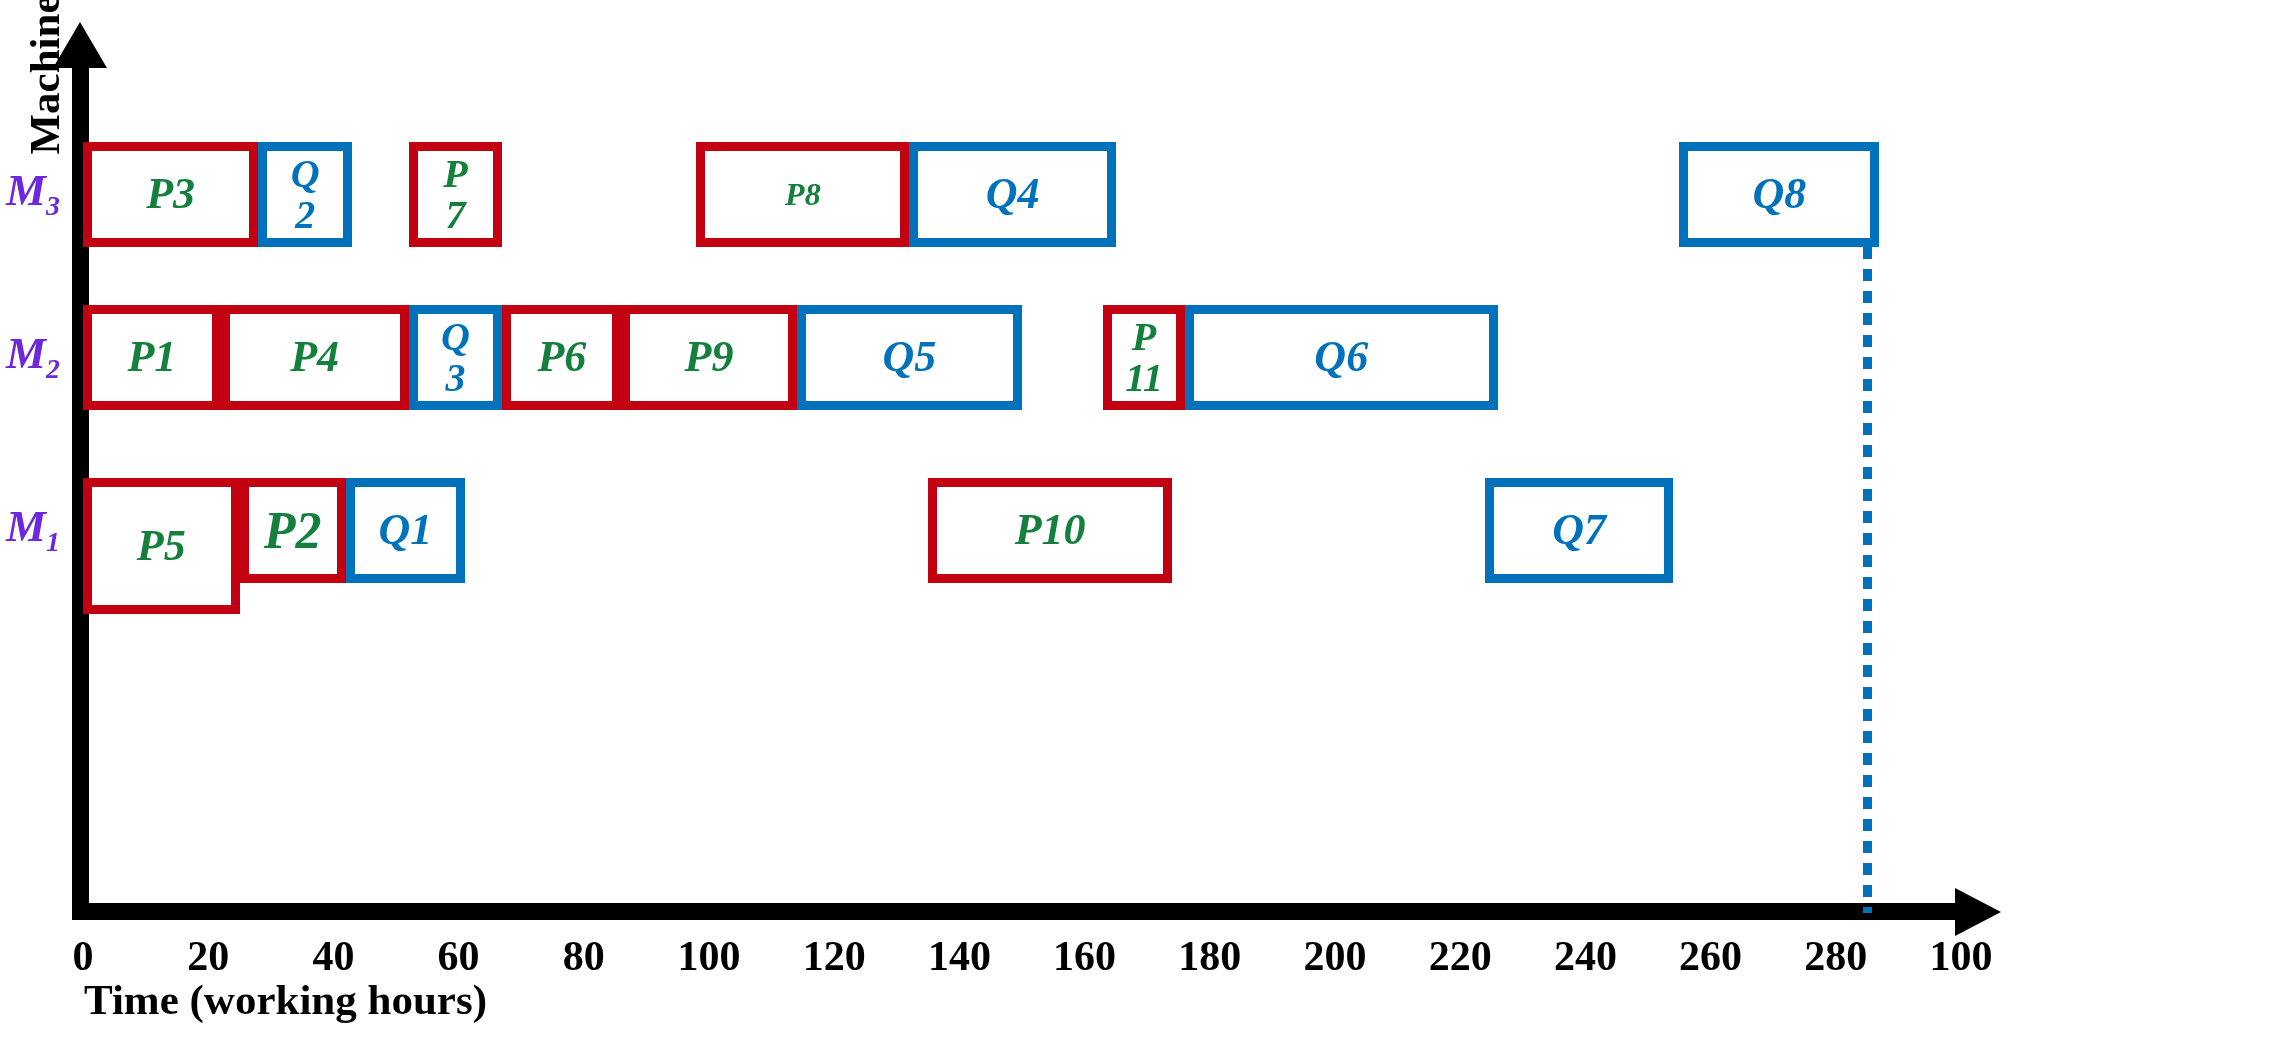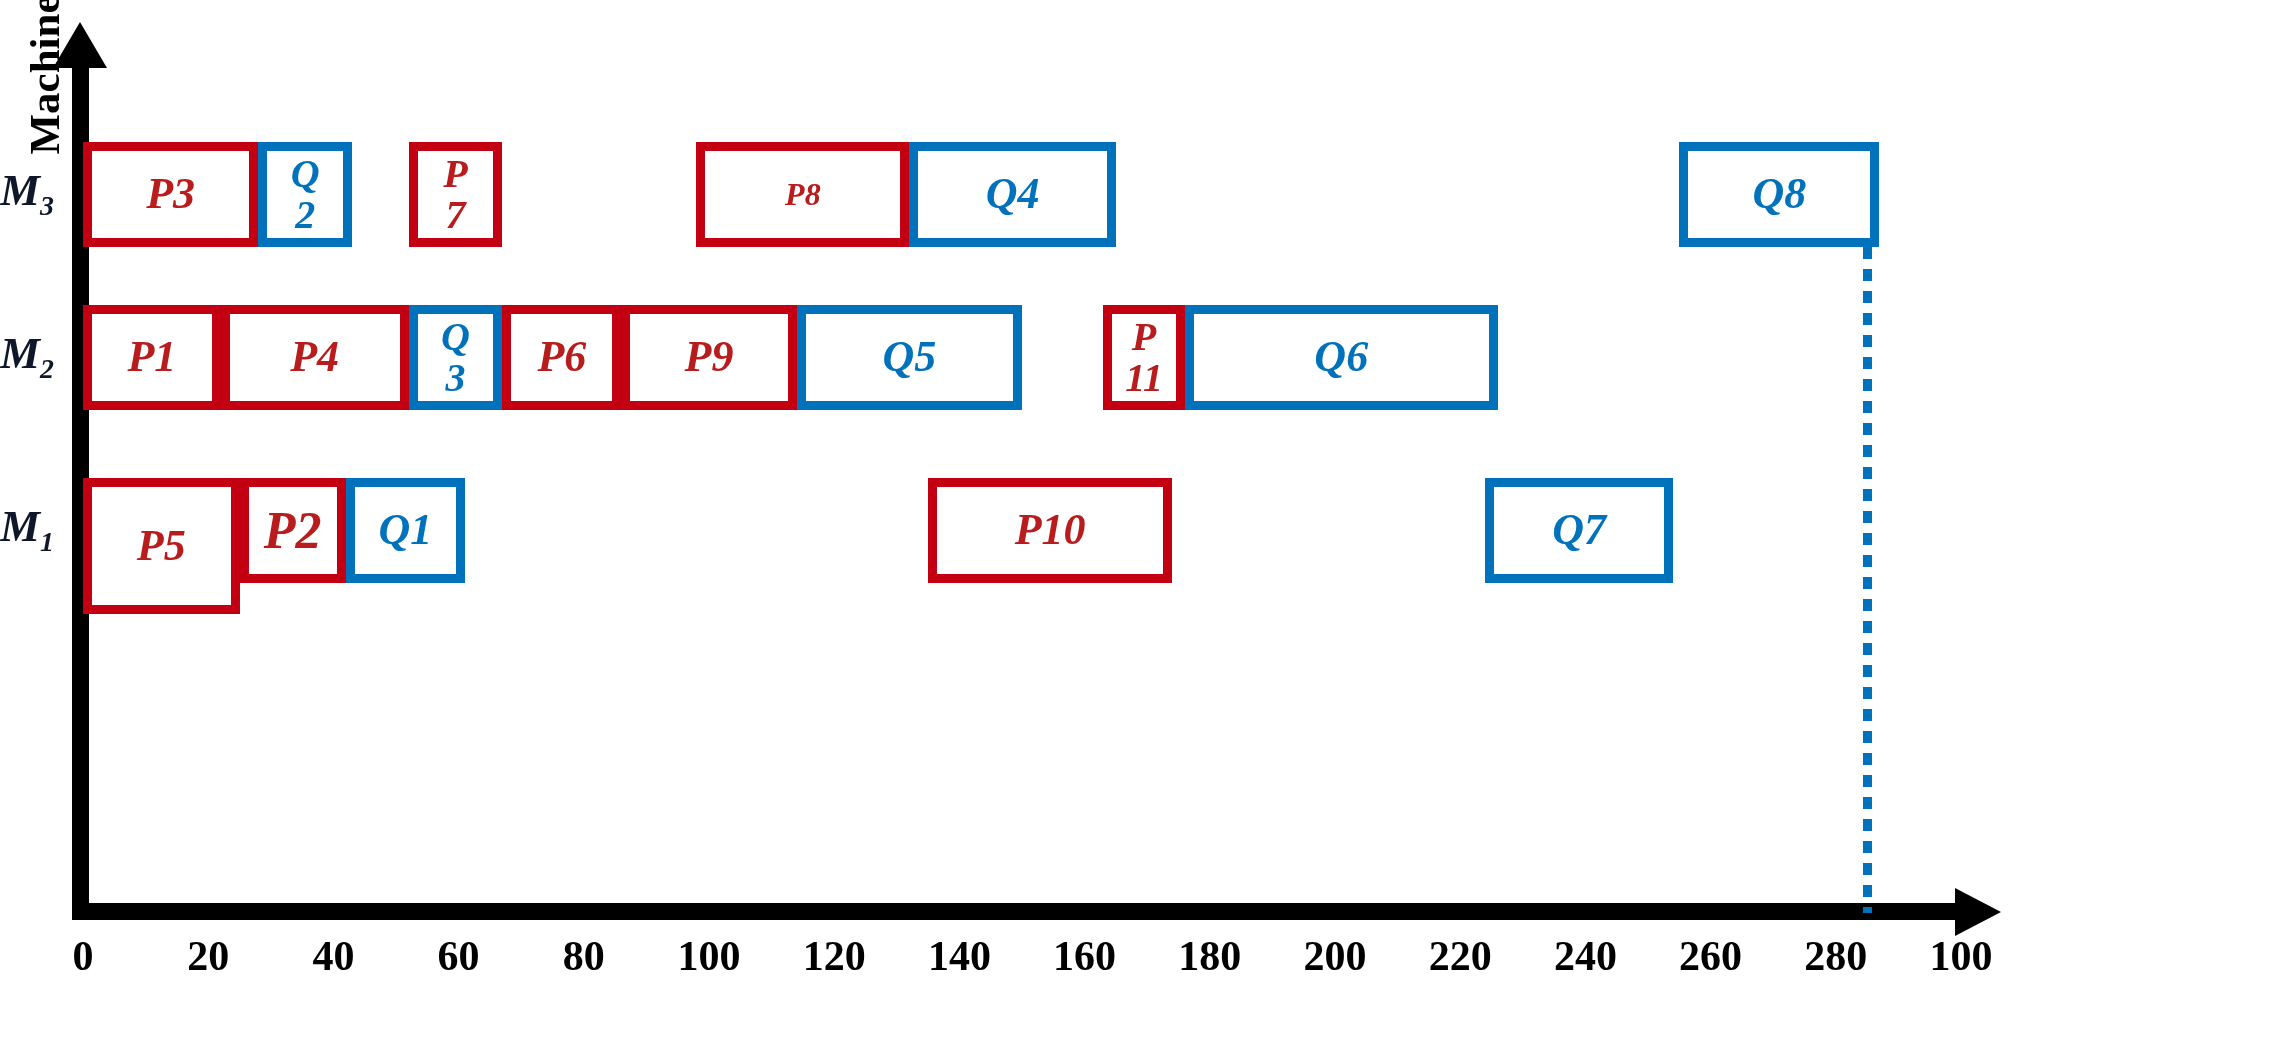--- a/index.html
+++ b/index.html
@@ -27,54 +27,55 @@
     font-weight:bold;font-size:43px;color:#000;text-align:center;
     letter-spacing:0px;white-space:nowrap;}
   #x-axis-title{position:absolute;left:84px;top:975px;
     font-weight:bold;font-size:43px;color:#000;white-space:nowrap;}
 
   
   .tick-label{position:absolute;top:932px;font-weight:bold;font-size:42px;
     color:#000;text-align:center;transform:translateX(-50%);white-space:nowrap;}
 
   
-  .machine-label{position:absolute;left:0px;width:66px;text-align:left;
-    font-weight:bold;font-style:italic;font-size:45px;color:#0f172a;
+  .machine-label{position:absolute;left:0px;width:66px;text-align:center;
+    font-weight:bold;font-style:italic;font-size:45px;color:#6d28d9;
     white-space:nowrap;}
   .machine-label sub{font-size:0.62em;font-style:italic;font-weight:bold;}
   #machine-label-M3{top:167px;}
   #machine-label-M2{top:330px;}
   #machine-label-M1{top:500px;}
 
   
   .task-bar{position:absolute;box-sizing:border-box;
     display:flex;align-items:center;justify-content:center;
     font-style:italic;font-weight:bold;line-height:1.02;
     text-align:center;background:transparent;}
-  .task-bar.p{border:9px solid #C20012;color:#b91c1c;}
+  .task-bar.p{border:9px solid #C20012;color:#15803d;}
   .task-bar.q{border:9px solid #0072BC;color:#0072BC;}
   .task-bar .lbl{white-space:pre-line;}
 
   
   #completion-line{position:absolute;width:9px;
     background-image:linear-gradient(#0072BC 55%, rgba(255,255,255,0) 0%);
     background-position:left top;background-size:9px 22px;
     background-repeat:repeat-y;}
 </style>
 </head>
 <body>
 
 <div id="chart-root">
 
   <div class="axis-line" id="y-axis-line"></div>
   <div class="axis-line" id="x-axis-line"></div>
   <div id="y-axis-arrow"></div>
   <div id="x-axis-arrow"></div>
 
   <div id="y-axis-title">Machine</div>
+  <div id="x-axis-title">Time (working hours)</div>
 
   <div id="tick-layer">
       <div class="tick-label" style="left: 83px;">0</div>
       <div class="tick-label" style="left: 208.2px;">20</div>
       <div class="tick-label" style="left: 333.4px;">40</div>
       <div class="tick-label" style="left: 458.6px;">60</div>
       <div class="tick-label" style="left: 583.8px;">80</div>
       <div class="tick-label" style="left: 709px;">100</div>
       <div class="tick-label" style="left: 834.2px;">120</div>
       <div class="tick-label" style="left: 959.4px;">140</div>

